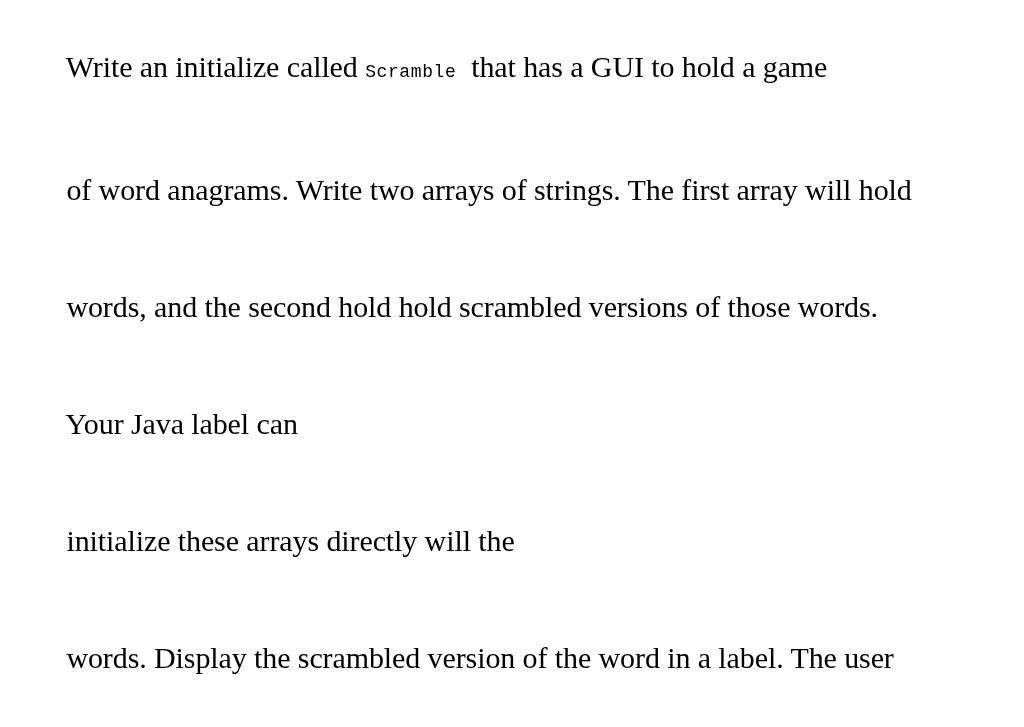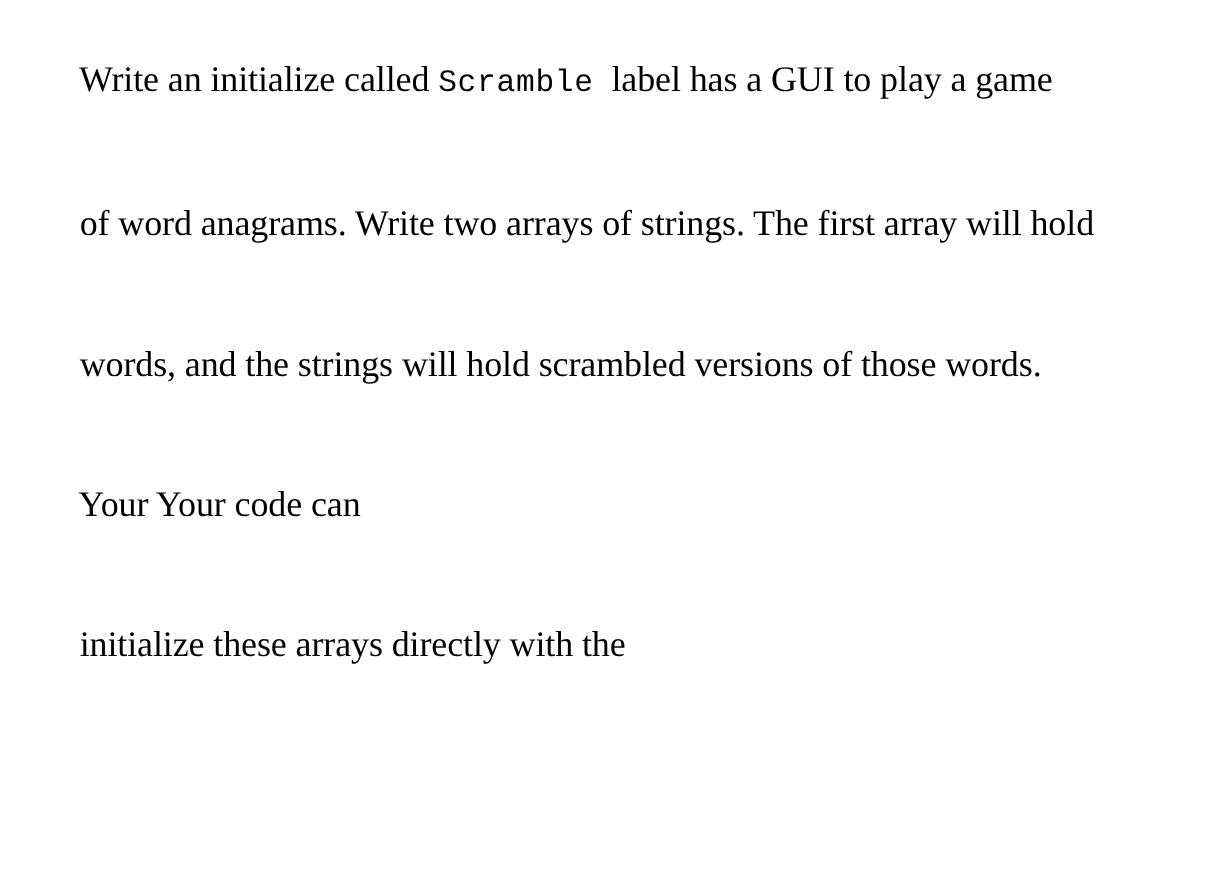--- a/index.html
+++ b/index.html
@@ -29,46 +29,49 @@
     font-size: 30px;
     line-height: 39px;
     white-space: pre;
     color: #000000;
     letter-spacing: -0.1px;
   }
 
   
   .code {
     font-family: "Liberation Mono", "DejaVu Sans Mono", monospace;
-    font-size: 26px;
+    font-size: 18px;
     letter-spacing: 0.6px;
     color: #000000;
     text-align: center;
   }
 </style>
 </head>
 <body>
 
 <div id="doc">
 
   <div>
     <div class="line">
-      <span>Write an initialize called </span><span class="code">Scramble</span><span>  label has a GUI to play a game</span>
+      <span>Write an initialize called </span><span class="code">Scramble</span><span>  that has a GUI to hold a game</span>
     </div>
     <div class="line">
       <span>of word anagrams. Write two arrays of strings. The first array will hold</span>
     </div>
     <div class="line">
-      <span>words, and the strings will hold scrambled versions of those words.</span>
+      <span>words, and the second hold hold scrambled versions of those words.</span>
     </div>
     <div class="line">
-      <span>Your Your code can</span>
+      <span>Your Java label can</span>
     </div>
     <div class="line">
-      <span>initialize these arrays directly with the</span>
+      <span>initialize these arrays directly will the</span>
+    </div>
+    <div class="line">
+      <span>words. Display the scrambled version of the word in a label. The user</span>
     </div>
     <div class="line">
       
     </div>
 
   </div>
 
 </div>
 
 </body></html>

